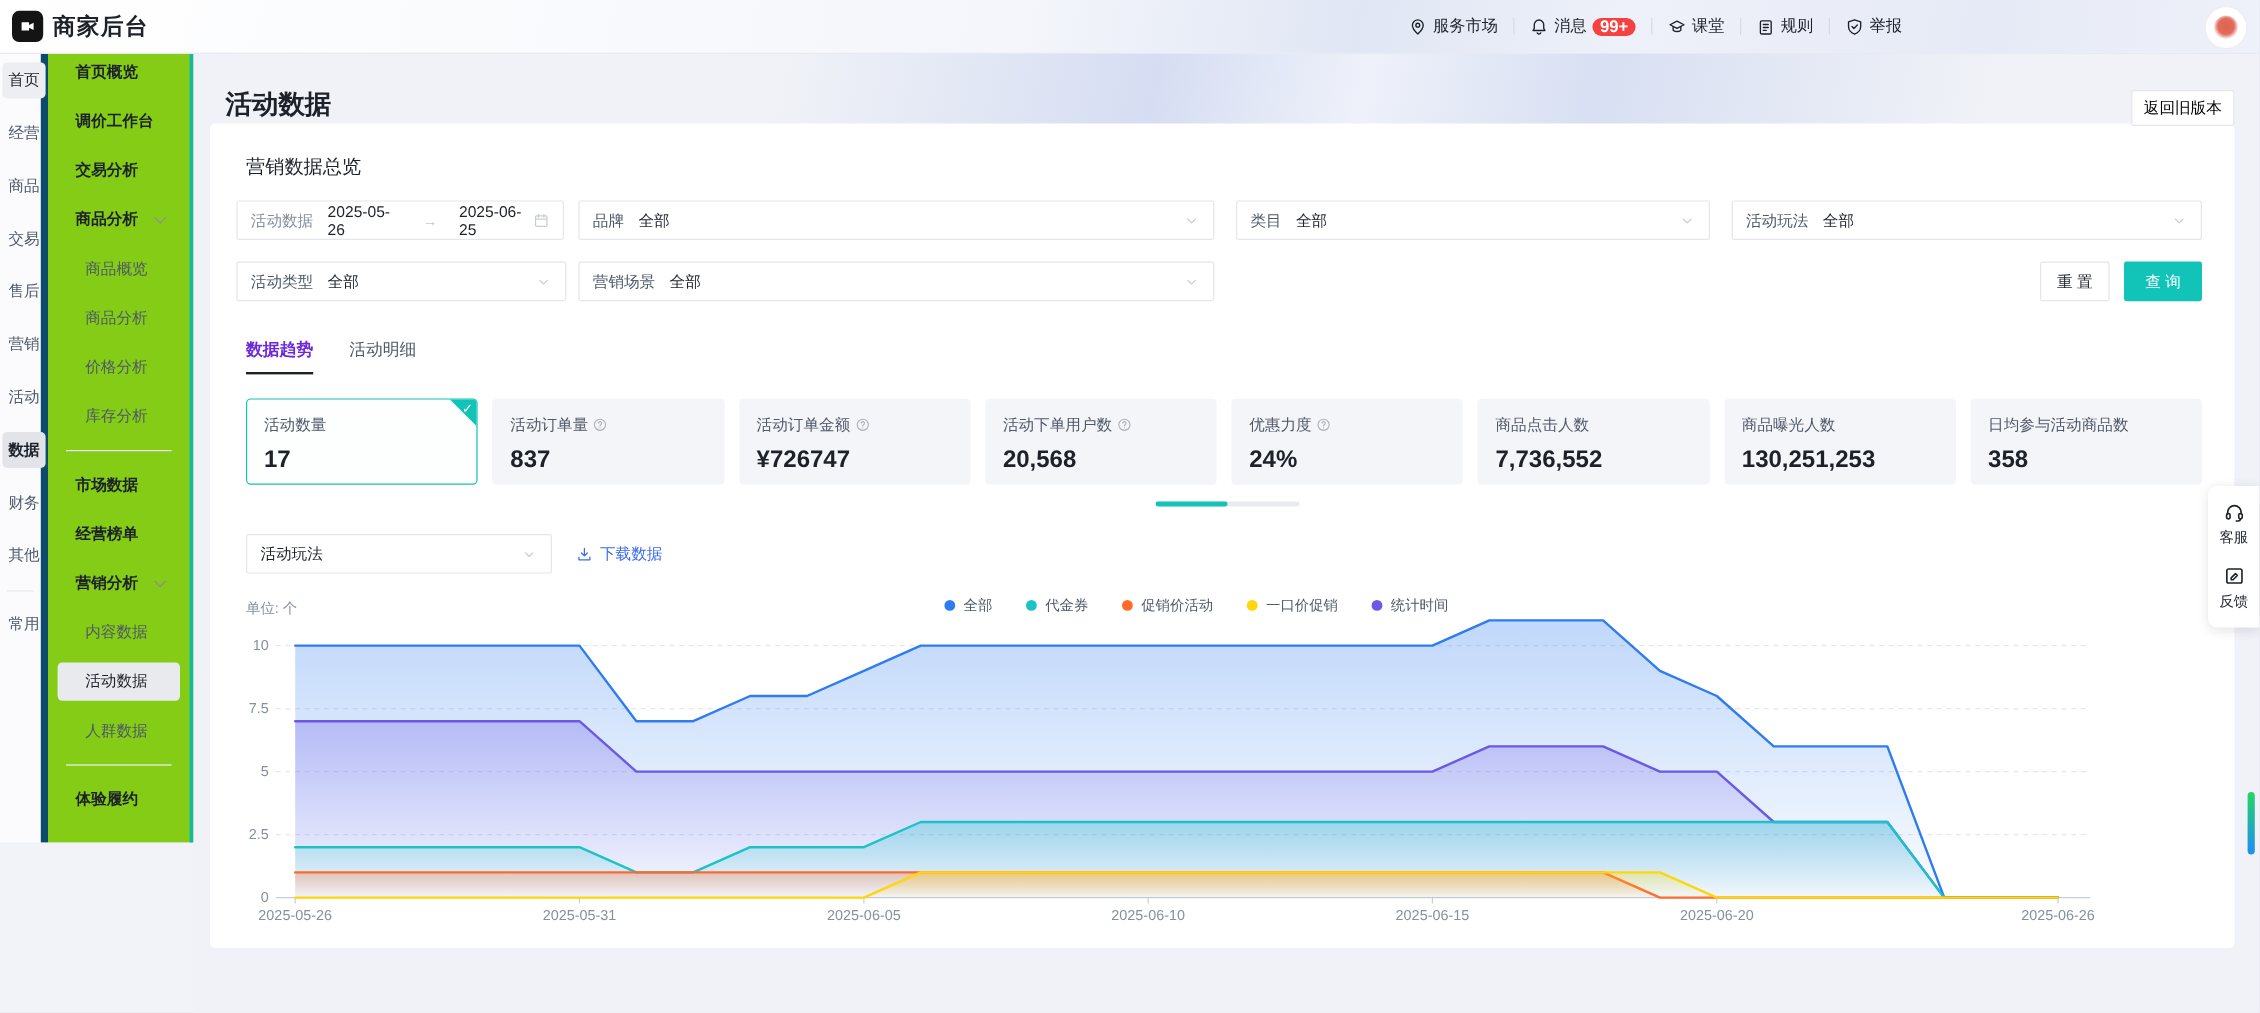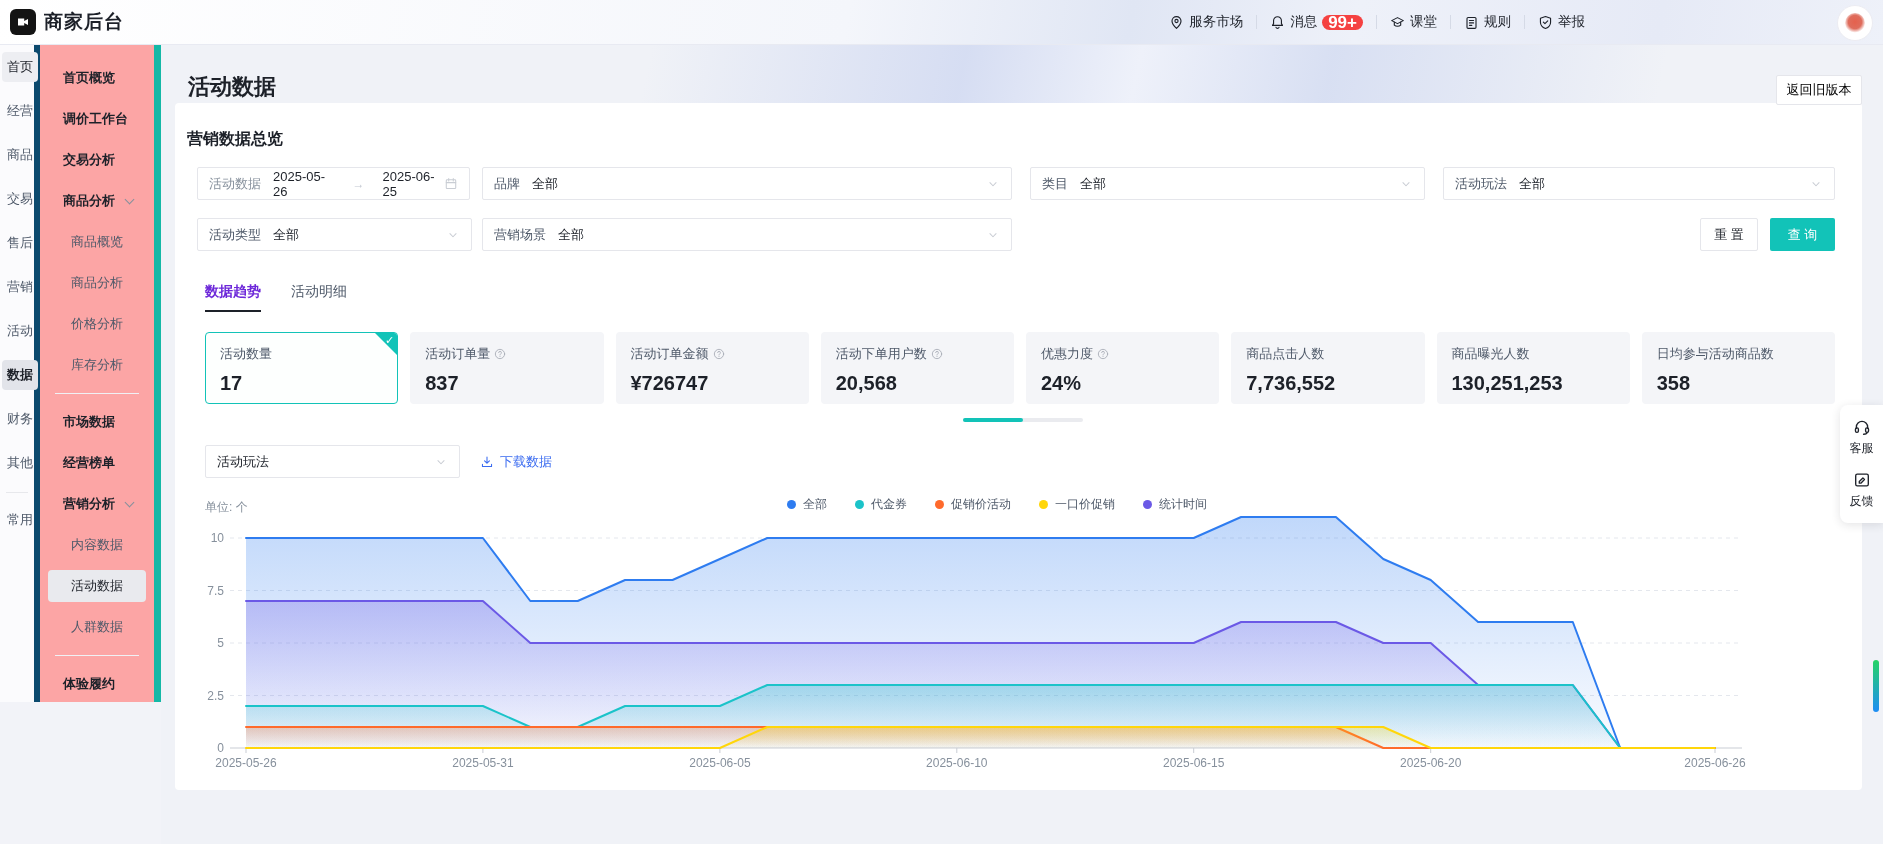--- a/index.html
+++ b/index.html
@@ -9,53 +9,53 @@
   .topbar{position:absolute;left:0;top:0;width:1883px;height:44px;z-index:6;
           background:linear-gradient(100deg,#ffffff 0%,#f4f6fb 45%,#e0e6f4 60%,#eef1f9 72%,#e6eaf6 88%,#eef1f9 100%);
           border-bottom:1px solid #e8eaf2;display:flex;align-items:center;}
   .logo{display:flex;align-items:center;gap:8px;padding-left:10px;}
   .logo-badge{width:26px;height:26px;background:#141414;border-radius:6px;display:flex;align-items:center;justify-content:center;}
   .logo-badge svg{width:16px;height:16px;}
   .logo-text{font-size:19px;font-weight:800;letter-spacing:1px;}
   .topnav{position:absolute;right:285px;top:0;height:44px;display:flex;align-items:center;}
   .nav-item{display:flex;align-items:center;gap:5px;margin:0 13px;font-size:13.5px;color:#1D2129;cursor:pointer;}
   .nav-sep{width:1px;height:14px;background:#D5DAE6;}
-  .badge{background:#F54141;color:#fff;font-size:17px;line-height:11px;padding:2px 6px;border-radius:9px;font-weight:700;}
+  .badge{background:#F54141;color:#fff;font-size:14px;line-height:11px;padding:2px 6px;border-radius:9px;font-weight:700;}
   .avatar{position:absolute;right:10px;top:5px;width:34px;height:34px;border-radius:50%;background:#fff;border:1px solid #ececf2;
           overflow:hidden;display:flex;align-items:center;justify-content:center;}
   .avatar-seal{width:20px;height:20px;border-radius:50%;background:radial-gradient(circle at 50% 45%, #e0452e 0%, #d95340 45%, rgba(255,255,255,0) 72%);opacity:.85;}
   .icon{display:inline-flex;}
   .icon svg{width:100%;height:100%;fill:none;stroke:currentColor;stroke-width:1.2;stroke-linecap:round;stroke-linejoin:round;}
   .i15{width:15px;height:15px;}
   .i14{width:14px;height:14px;}
   .i12{width:12px;height:12px;}
   .i18{width:18px;height:18px;}
   
   .rail{position:absolute;left:0;top:44px;width:40px;height:658px;background:#FBFBFD;border-right:6px solid #0c4a6e;padding-top:8px;box-sizing:border-box;z-index:4;}
   .rail-item{width:36px;margin:0 2px 14px;padding:6px 0;text-align:center;font-size:13px;color:#4E5969;border-radius:4px;cursor:pointer;}
   .rail-item.hover{background:#EDEEF2;color:#1D2129;}
   .rail-item.selected{background:#E2E4EA;color:#1D2129;font-weight:700;}
   .rail-div{height:1px;background:#E7E8EC;margin:2px 6px 12px;}
   
-  .menu{position:absolute;left:40px;top:44px;width:121px;height:658px;background:#fca5a5;border-right:7px solid #14b8a6;box-sizing:border-box;padding-top:18px;z-index:4;}
+  .menu{position:absolute;left:40px;top:44px;width:121px;height:658px;background:#84cc16;border-right:3px solid #14b8a6;box-sizing:border-box;z-index:4;}
   .menu-item{position:relative;margin:0 8px 9px;padding:7px 4px 7px 15px;font-size:13px;border-radius:4px;cursor:pointer;}
   .m-top{font-weight:700;color:#1D2129;}
   .m-sub{color:#4E5969;padding-left:23px;}
   .m-sub.selected{background:#E9EAEE;color:#1D2129;}
   .m-div{height:1px;background:#F0F1F5;margin:12px 15px;}
   .chev{position:absolute;right:13px;top:11px;width:6px;height:6px;border-right:1.4px solid #86909C;border-bottom:1.4px solid #86909C;transform:rotate(45deg);}
   
   .main{position:absolute;left:161px;top:44px;width:1722px;height:800px;background:#F0F2F7;}
   .deco{position:absolute;left:0;top:0;width:1722px;height:150px;z-index:0;
         background:linear-gradient(102deg,rgba(240,242,247,0) 28%,rgba(211,219,242,.9) 46%,rgba(238,241,250,.95) 56%,rgba(208,217,241,.75) 67%,rgba(240,242,247,0) 86%);}
   .page-title{position:absolute;left:27px;top:13px;font-size:22px;font-weight:700;z-index:2;}
   .back-btn{position:absolute;left:1615px;top:31px;width:86px;height:30px;background:#fff;border:1px solid #E5E6EB;border-radius:2px;
             font-size:13px;display:flex;align-items:center;justify-content:center;z-index:2;cursor:pointer;}
   .card{position:absolute;left:14px;top:59px;width:1687px;height:687px;background:#fff;border-radius:4px;z-index:1;}
-  .card-title{position:absolute;left:12px;top:13px;font-size:16px;font-weight:700;}
+  .card-title{position:absolute;left:30px;top:13px;font-size:16px;font-weight:400;}
   
   .fbox{position:absolute;height:33px;border:1px solid #E5E6EB;border-radius:2px;background:#fff;display:flex;align-items:center;
         padding:0 11px;box-sizing:border-box;font-size:13px;cursor:pointer;}
   .fb1{left:22px;top:64px;width:273px;}
   .fb2{left:307px;top:64px;width:530px;}
   .fb3{left:855px;top:64px;width:395px;}
   .fb4{left:1268px;top:64px;width:392px;}
   .fb5{left:22px;top:115px;width:275px;}
   .fb6{left:307px;top:115px;width:530px;}
   .f-label{color:#86909C;margin-right:12px;white-space:nowrap;}

